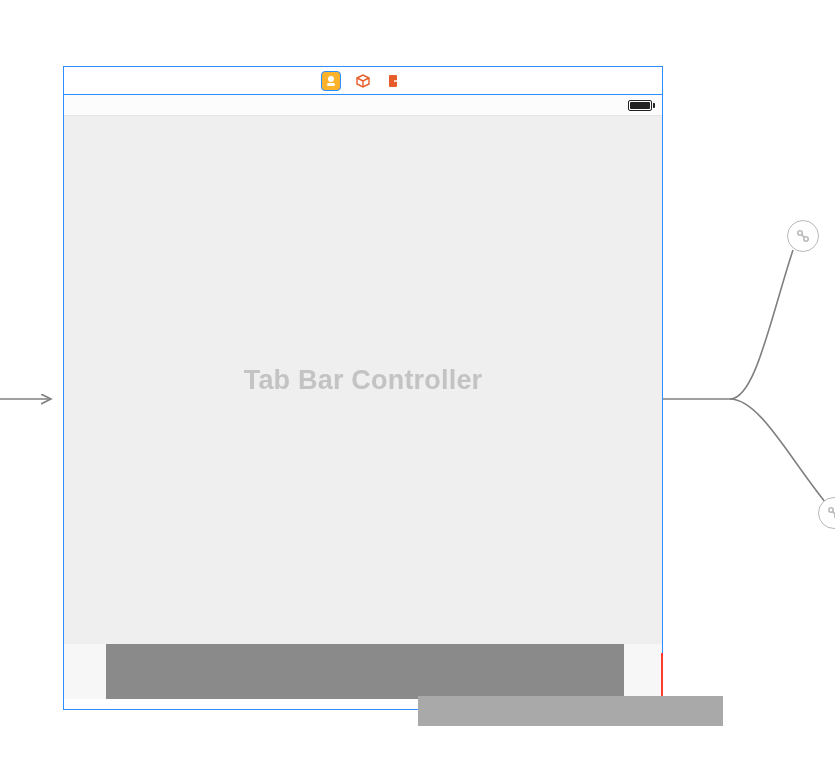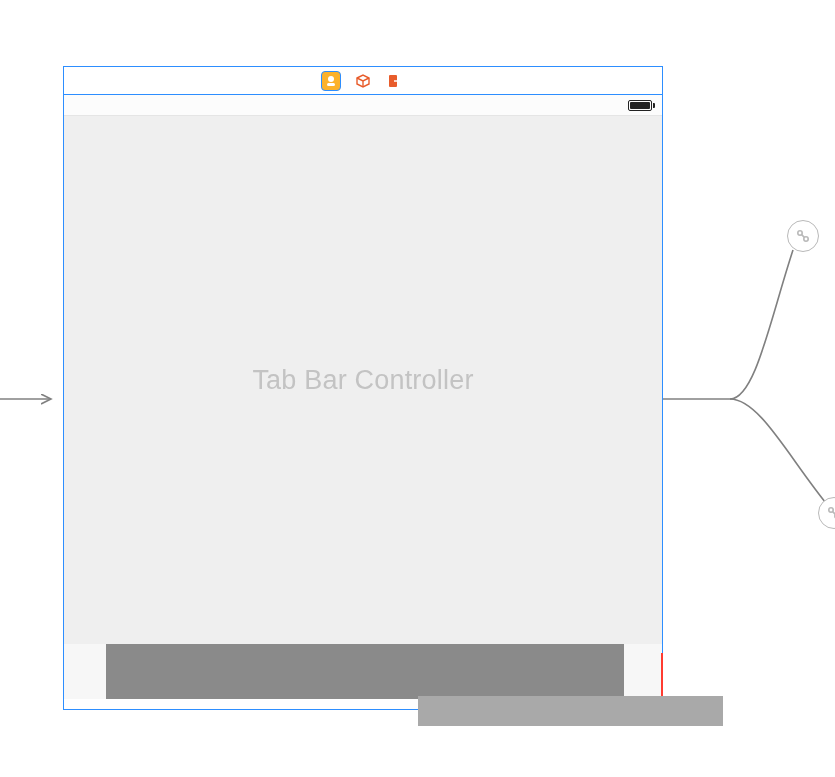--- a/index.html
+++ b/index.html
@@ -86,21 +86,21 @@
     width: 100%;
     height: calc(100% - 28px - 21px - 65px);
     background: #efefef;
     display: flex;
     align-items: center;
     justify-content: center;
   }
   .placeholder {
     color: #c3c3c3;
     font-size: 27px;
-    font-weight: 400;
+    font-weight: 700;
     letter-spacing: 0.2px;
     user-select: none;
     text-align: center;
   }
 
   .tabbar-area {
     height: 65px;
     width: 100%;
     position: relative;
     background: #f7f7f7;

